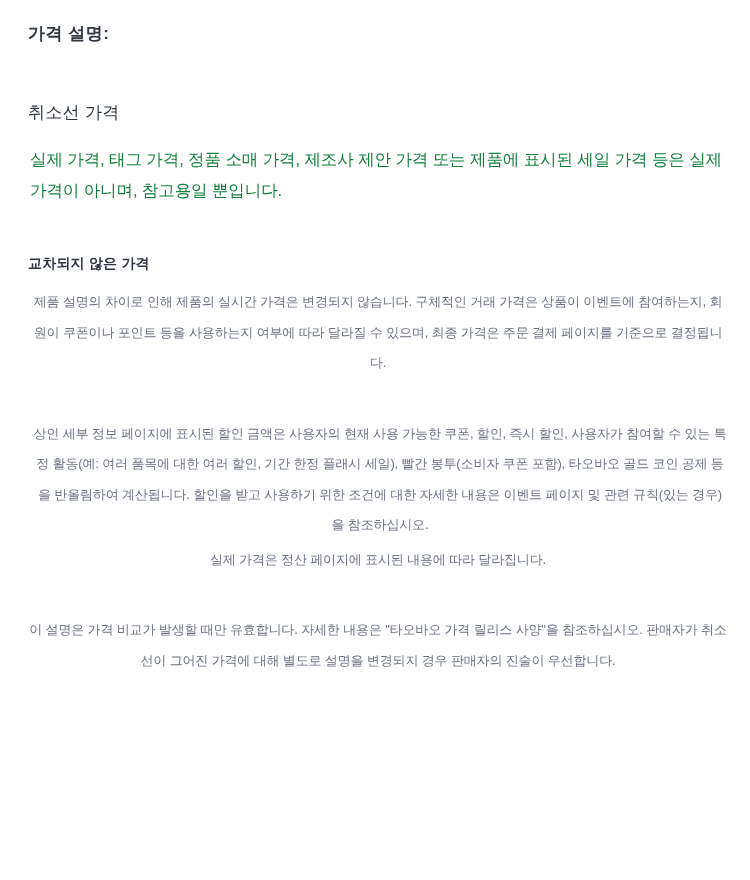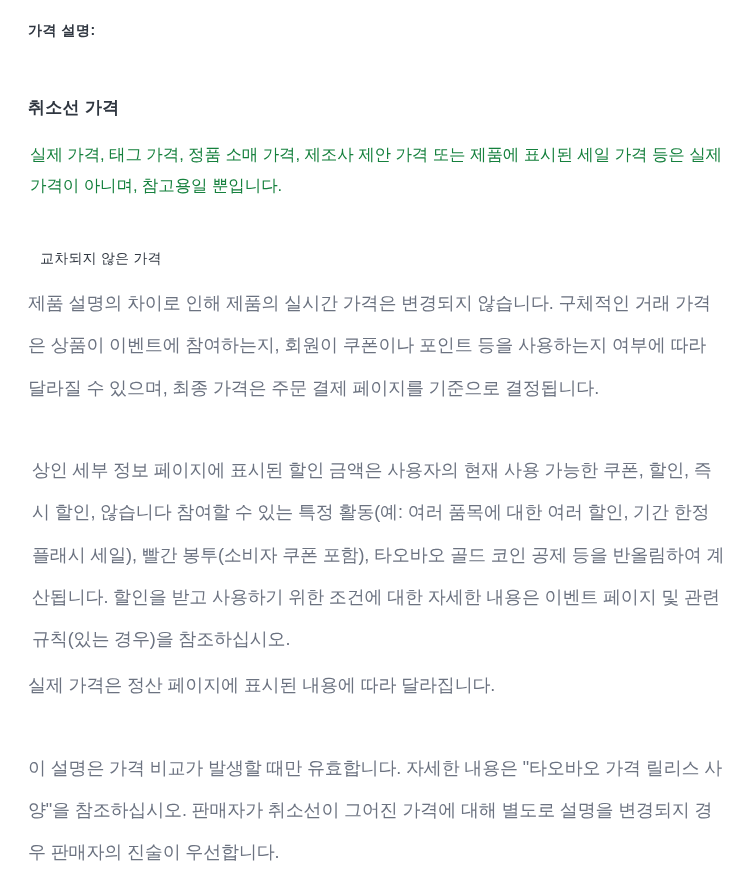--- a/index.html
+++ b/index.html
@@ -15,55 +15,56 @@
     overflow: hidden;
   }
   .page {
     position: relative;
     width: 750px;
     height: 880px;
     box-sizing: border-box;
     padding: 0 22px;
   }
   .doc-title {
-    font-size: 14px;
+    font-size: 17px;
     font-weight: bold;
     color: #2f3640;
     letter-spacing: 0.5px;
     margin: 22px 0 14px 6px;
   }
   .section-heading {
     font-size: 17px;
-    font-weight: bold;
+    font-weight: normal;
     color: #2f3640;
     letter-spacing: 0.3px;
     margin: 56px 0 0 6px;
   }
   .lead-paragraph {
     font-size: 16.5px;
     line-height: 1.85;
     color: #15803d;
     margin: 20px 0 0 8px;
     letter-spacing: -0.1px;
     max-width: 700px;
   }
   .sub-heading {
     font-size: 14px;
-    font-weight: normal;
+    font-weight: bold;
     color: #2f3640;
-    margin: 50px 0 0 18px;
+    margin: 50px 0 0 6px;
     letter-spacing: 0.2px;
   }
   .body-paragraph {
-    font-size: 18px;
+    font-size: 13px;
     line-height: 2.35;
     color: #6b7280;
     margin: 14px 0 0 6px;
     letter-spacing: -0.15px;
     max-width: 712px;
+    text-align: center;
   }
   .body-paragraph.gap-large {
     margin-top: 40px;
   }
   .body-paragraph.indented {
     margin-left: 10px;
   }
   .body-paragraph.tight {
     margin-top: 4px;
   }
@@ -76,19 +77,19 @@
   <h1 class="doc-title">가격 설명:</h1>
 
   <h2 class="section-heading">취소선 가격</h2>
 
   <p class="lead-paragraph">실제 가격, 태그 가격, 정품 소매 가격, 제조사 제안 가격 또는 제품에 표시된 세일 가격 등은 실제 가격이 아니며, 참고용일 뿐입니다.</p>
 
   <h3 class="sub-heading">교차되지 않은 가격</h3>
 
   <p class="body-paragraph">제품 설명의 차이로 인해 제품의 실시간 가격은 변경되지 않습니다. 구체적인 거래 가격은 상품이 이벤트에 참여하는지, 회원이 쿠폰이나 포인트 등을 사용하는지 여부에 따라 달라질 수 있으며, 최종 가격은 주문 결제 페이지를 기준으로 결정됩니다.</p>
 
-  <p class="body-paragraph gap-large indented">상인 세부 정보 페이지에 표시된 할인 금액은 사용자의 현재 사용 가능한 쿠폰, 할인, 즉시 할인, 않습니다 참여할 수 있는 특정 활동(예: 여러 품목에 대한 여러 할인, 기간 한정 플래시 세일), 빨간 봉투(소비자 쿠폰 포함), 타오바오 골드 코인 공제 등을 반올림하여 계산됩니다. 할인을 받고 사용하기 위한 조건에 대한 자세한 내용은 이벤트 페이지 및 관련 규칙(있는 경우)을 참조하십시오.</p>
+  <p class="body-paragraph gap-large indented">상인 세부 정보 페이지에 표시된 할인 금액은 사용자의 현재 사용 가능한 쿠폰, 할인, 즉시 할인, 사용자가 참여할 수 있는 특정 활동(예: 여러 품목에 대한 여러 할인, 기간 한정 플래시 세일), 빨간 봉투(소비자 쿠폰 포함), 타오바오 골드 코인 공제 등을 반올림하여 계산됩니다. 할인을 받고 사용하기 위한 조건에 대한 자세한 내용은 이벤트 페이지 및 관련 규칙(있는 경우)을 참조하십시오.</p>
 
   <p class="body-paragraph tight">실제 가격은 정산 페이지에 표시된 내용에 따라 달라집니다.</p>
 
   <p class="body-paragraph gap-large">이 설명은 가격 비교가 발생할 때만 유효합니다. 자세한 내용은 "타오바오 가격 릴리스 사양"을 참조하십시오. 판매자가 취소선이 그어진 가격에 대해 별도로 설명을 변경되지 경우 판매자의 진술이 우선합니다.</p>
 
 </div>
 
 </body></html>

